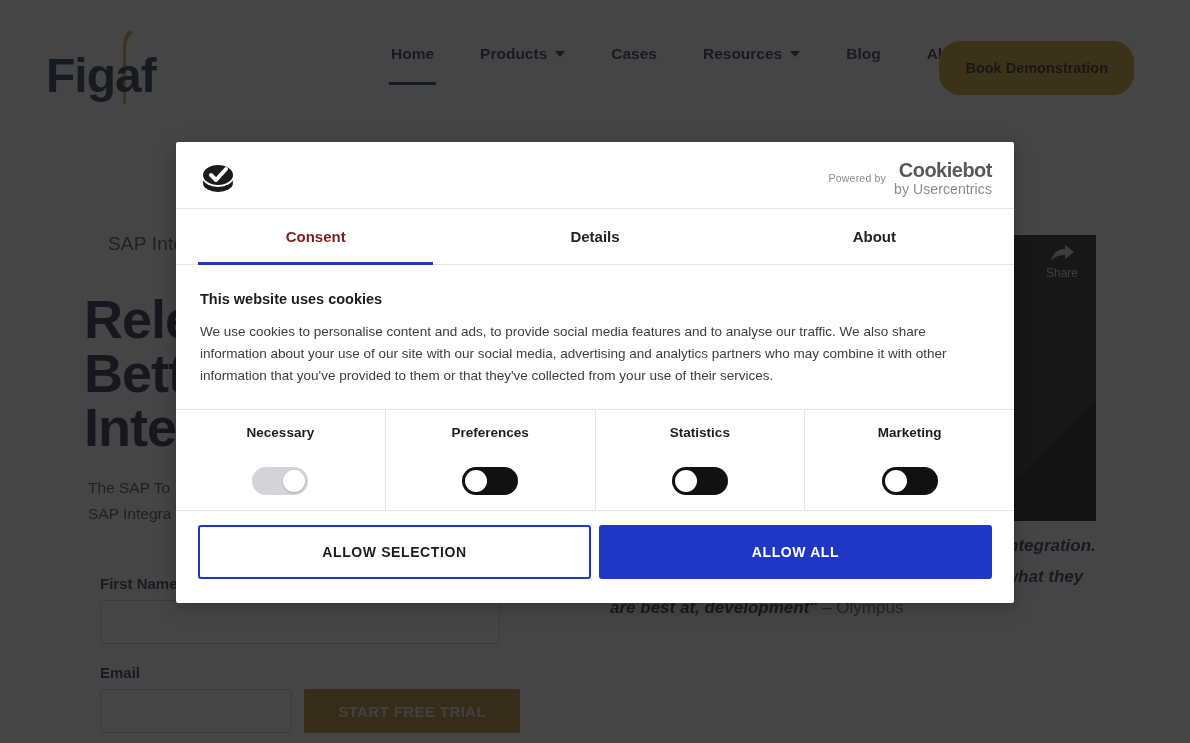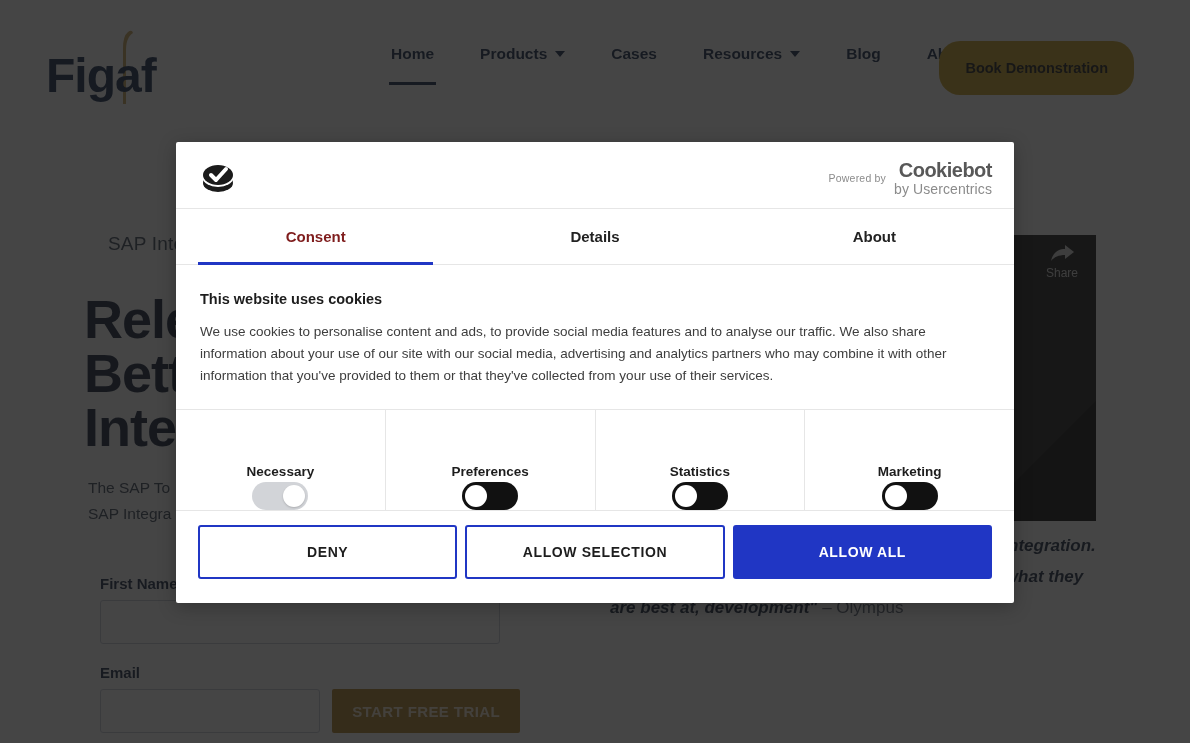--- a/index.html
+++ b/index.html
@@ -93,21 +93,21 @@
     font-size: 15px; font-weight: 700; color: #1c2b45; margin-bottom: 8px;
   }
   .field-input {
     width: 400px; height: 44px;
     border: 1px solid #c9ced8; background: #fff; border-radius: 3px;
     margin-bottom: 20px; display: block;
   }
   .email-row { display: flex; align-items: flex-start; gap: 12px; }
   .email-row .field-input { width: 230px; margin-bottom: 0; }
   .trial-btn {
-    height: 44px; padding: 0 20px;
+    height: 44px; padding: 0 34px;
     background: #b1802a; color: #f2e7cf;
     border: none; border-radius: 2px;
     font-size: 15px; font-weight: 700; letter-spacing: .4px;
     cursor: pointer; white-space: nowrap; text-align: right;
   }
 
   
   .video-card {
     position: absolute; right: 94px; top: 115px;
     width: 330px; height: 286px;
@@ -194,21 +194,21 @@
   .cb-body-text {
     font-size: 13.5px; line-height: 22px; color: #3d3d3d;
   }
 
   .cb-categories {
     display: flex; border-top: 1px solid #e6e6e6; border-bottom: 1px solid #e6e6e6;
     height: 102px;
   }
   .cb-cat {
     flex: 1; display: flex; flex-direction: column; align-items: center;
-    justify-content: flex-end; gap: 3px;
+    justify-content: center; gap: 27px;
     border-right: 1px solid #e6e6e6;
   }
   .cb-cat:last-child { border-right: none; }
   .cb-cat-label { font-size: 13.5px; font-weight: 700; color: #1d1d1d; }
 
   .toggle {
     width: 56px; height: 28px; border-radius: 14px;
     position: relative; cursor: pointer; flex: none;
   }
   .toggle .knob {
@@ -385,17 +385,16 @@
     </div>
     <div class="cb-cat">
       <span class="cb-cat-label">Marketing</span>
       <div class="toggle off">
         <span class="knob"></span>
       </div>
     </div>
   </div>
 
   <div class="cb-actions">
-    <button class="cb-btn outline">DENY</button>
     <button class="cb-btn outline">ALLOW SELECTION</button>
     <button class="cb-btn primary">ALLOW ALL</button>
   </div>
 </div>
 
 </body></html>

